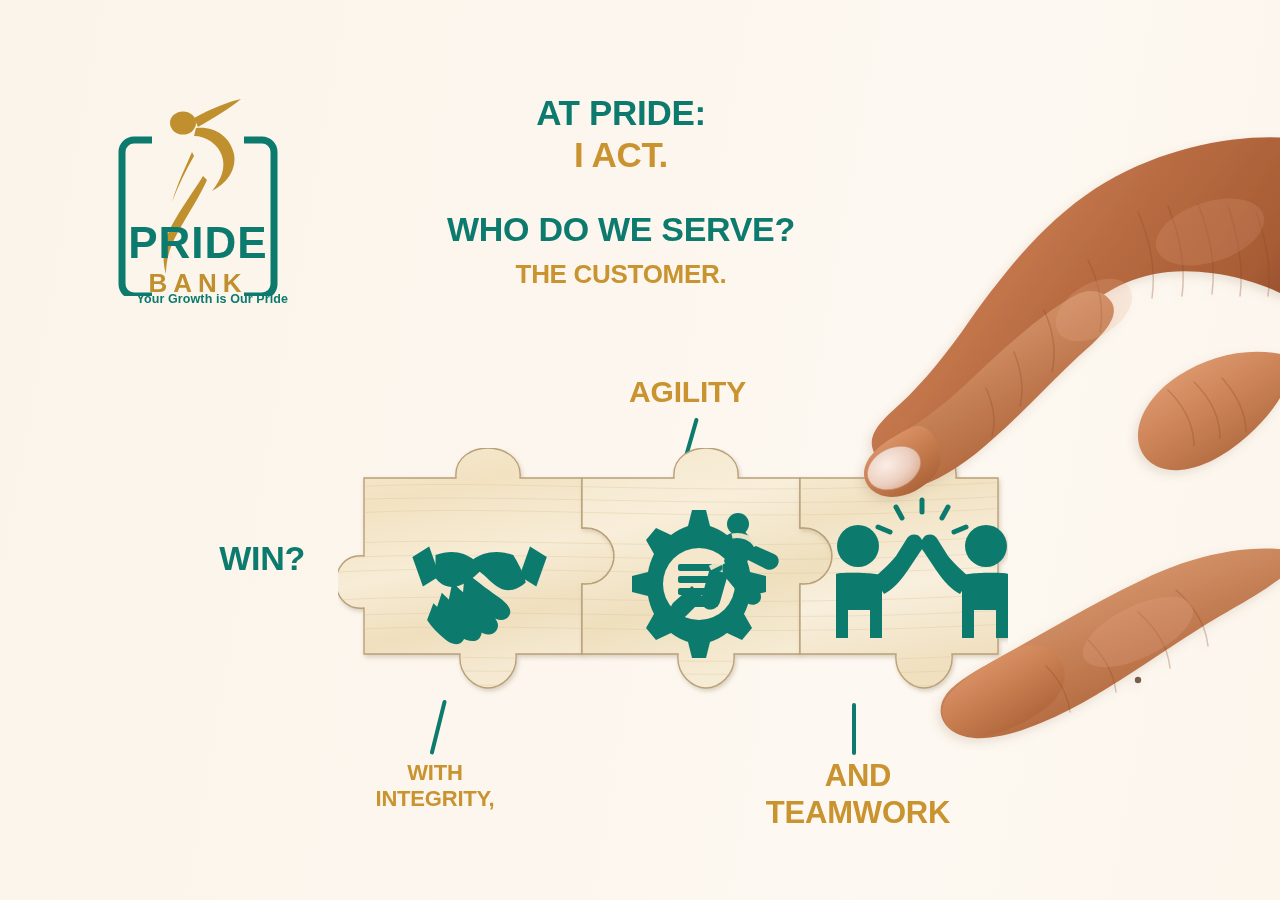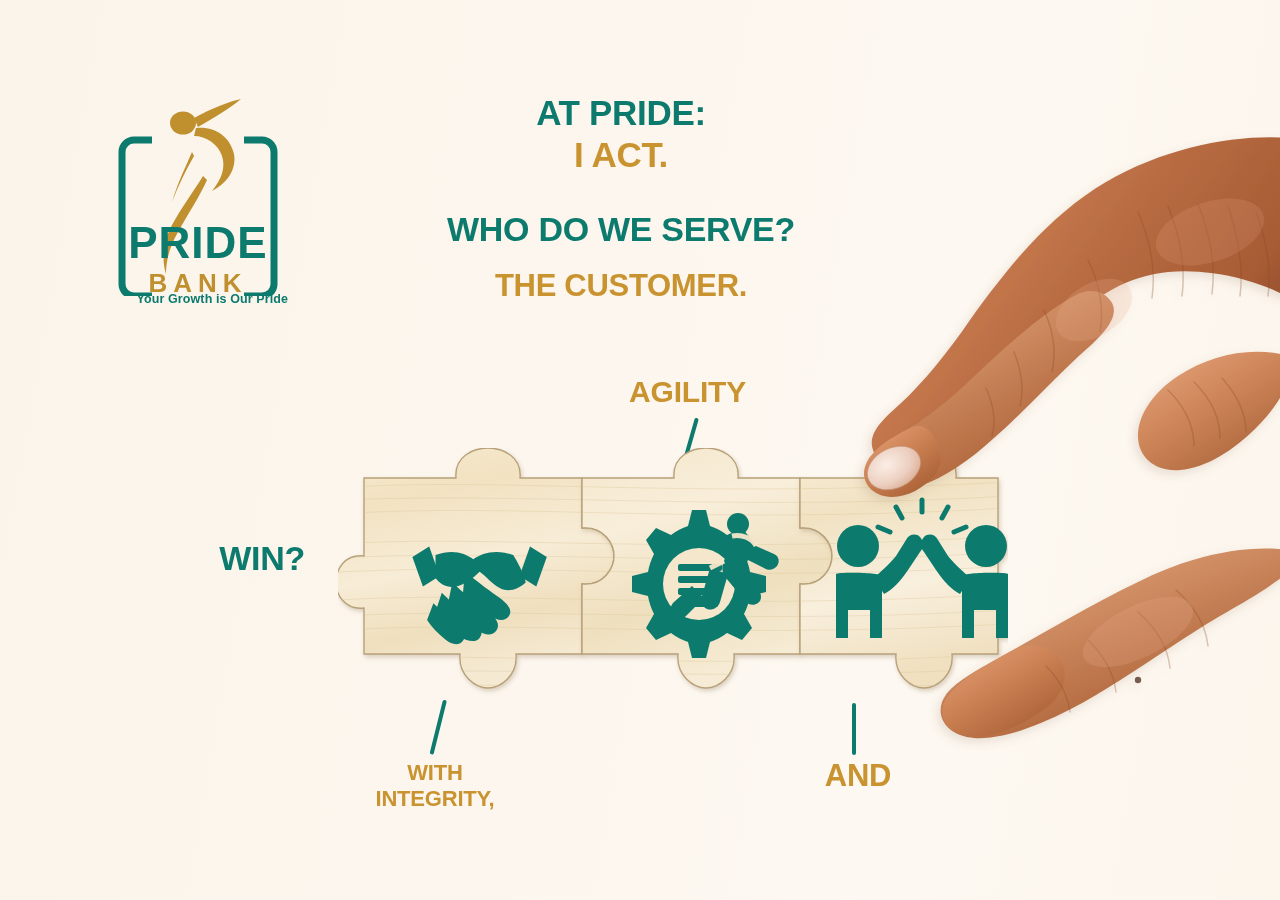--- a/index.html
+++ b/index.html
@@ -28,21 +28,21 @@
   .headline { position:absolute; left:376px; top:92px; width:490px; text-align:center; }
   .hl-line {
     font-weight:bold; letter-spacing:-.3px; line-height:1.18;
     white-space:nowrap;
   }
   .hl-teal { color:#0d7a6e; }
   .hl-gold { color:#c99330; }
   .l1 { font-size:35px; }
   .l2 { font-size:35px; margin-top:1px; }
   .l3 { font-size:34px; margin-top:33px; }
-  .l4 { font-size:31px; margin-top:19px; }
+  .l4 { font-size:26px; margin-top:10px; }
 
   
   .how-win {
     position:absolute; left:55px; top:538px; width:250px;
     text-align:right; color:#0d7a6e; font-weight:bold;
     font-size:34px; line-height:1.2; letter-spacing:-.3px;
   }
 
   
   .label { position:absolute; font-weight:bold; color:#c99330; letter-spacing:-.2px; line-height:1.18; }
@@ -104,20 +104,21 @@
   <div class="leader leader-agility"></div>
 
   <div class="label label-integrity">
     <div>WITH</div>
     <div>INTEGRITY,</div>
   </div>
   <div class="leader leader-integrity"></div>
 
   <div class="label label-teamwork">
     <div>AND</div>
+    <div>TEAMWORK</div>
   </div>
   <div class="leader leader-teamwork"></div>
 
   <svg class="puzzle" viewBox="0 0 670 268">
     <defs>
       <linearGradient id="wood" x1="0" y1="0" x2="0.25" y2="1">
         <stop offset="0%" stop-color="#f6ead0"></stop>
         <stop offset="25%" stop-color="#f2e2c2"></stop>
         <stop offset="55%" stop-color="#f7ecd6"></stop>
         <stop offset="80%" stop-color="#efdfbe"></stop>

